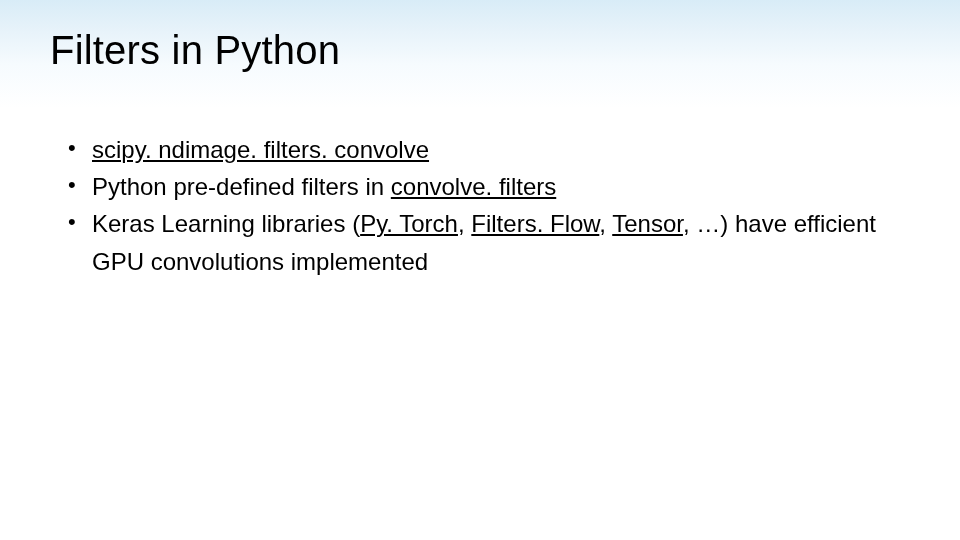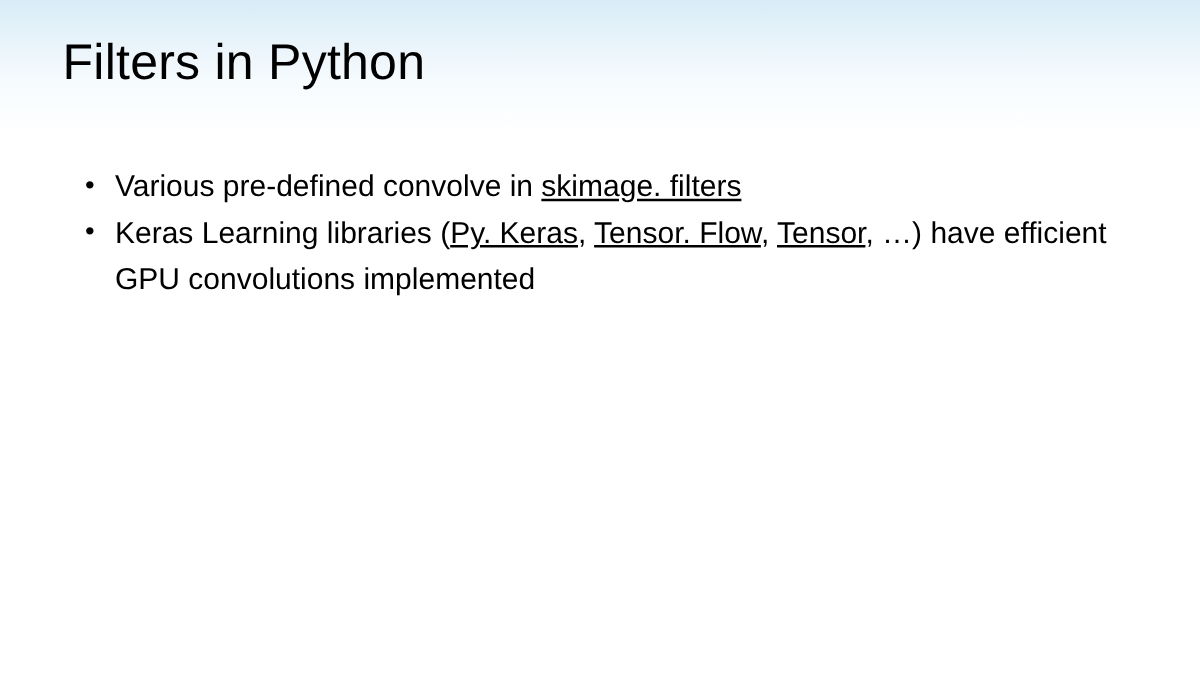--- a/index.html
+++ b/index.html
@@ -50,19 +50,22 @@
   .u { text-decoration: underline; }
 </style>
 </head>
 <body>
 
 <div class="slide">
   <h1 class="title">Filters in Python</h1>
 
   <ul class="bullets">
     <li>
-      <span>Various pre-defined convolve in </span><span class="u">skimage. filters</span>
+      <span class="u">scipy. ndimage. filters. convolve</span>
     </li>
     <li>
-      <span>Keras Learning libraries (</span><span class="u">Py. Keras</span><span>, </span><span class="u">Tensor. Flow</span><span>, </span><span class="u">Tensor</span><span>, …) have efficient GPU convolutions implemented</span>
+      <span>Python pre-defined filters in </span><span class="u">convolve. filters</span>
+    </li>
+    <li>
+      <span>Keras Learning libraries (</span><span class="u">Py. Torch</span><span>, </span><span class="u">Filters. Flow</span><span>, </span><span class="u">Tensor</span><span>, …) have efficient GPU convolutions implemented</span>
     </li>
   </ul>
 </div>
 
 </body></html>

